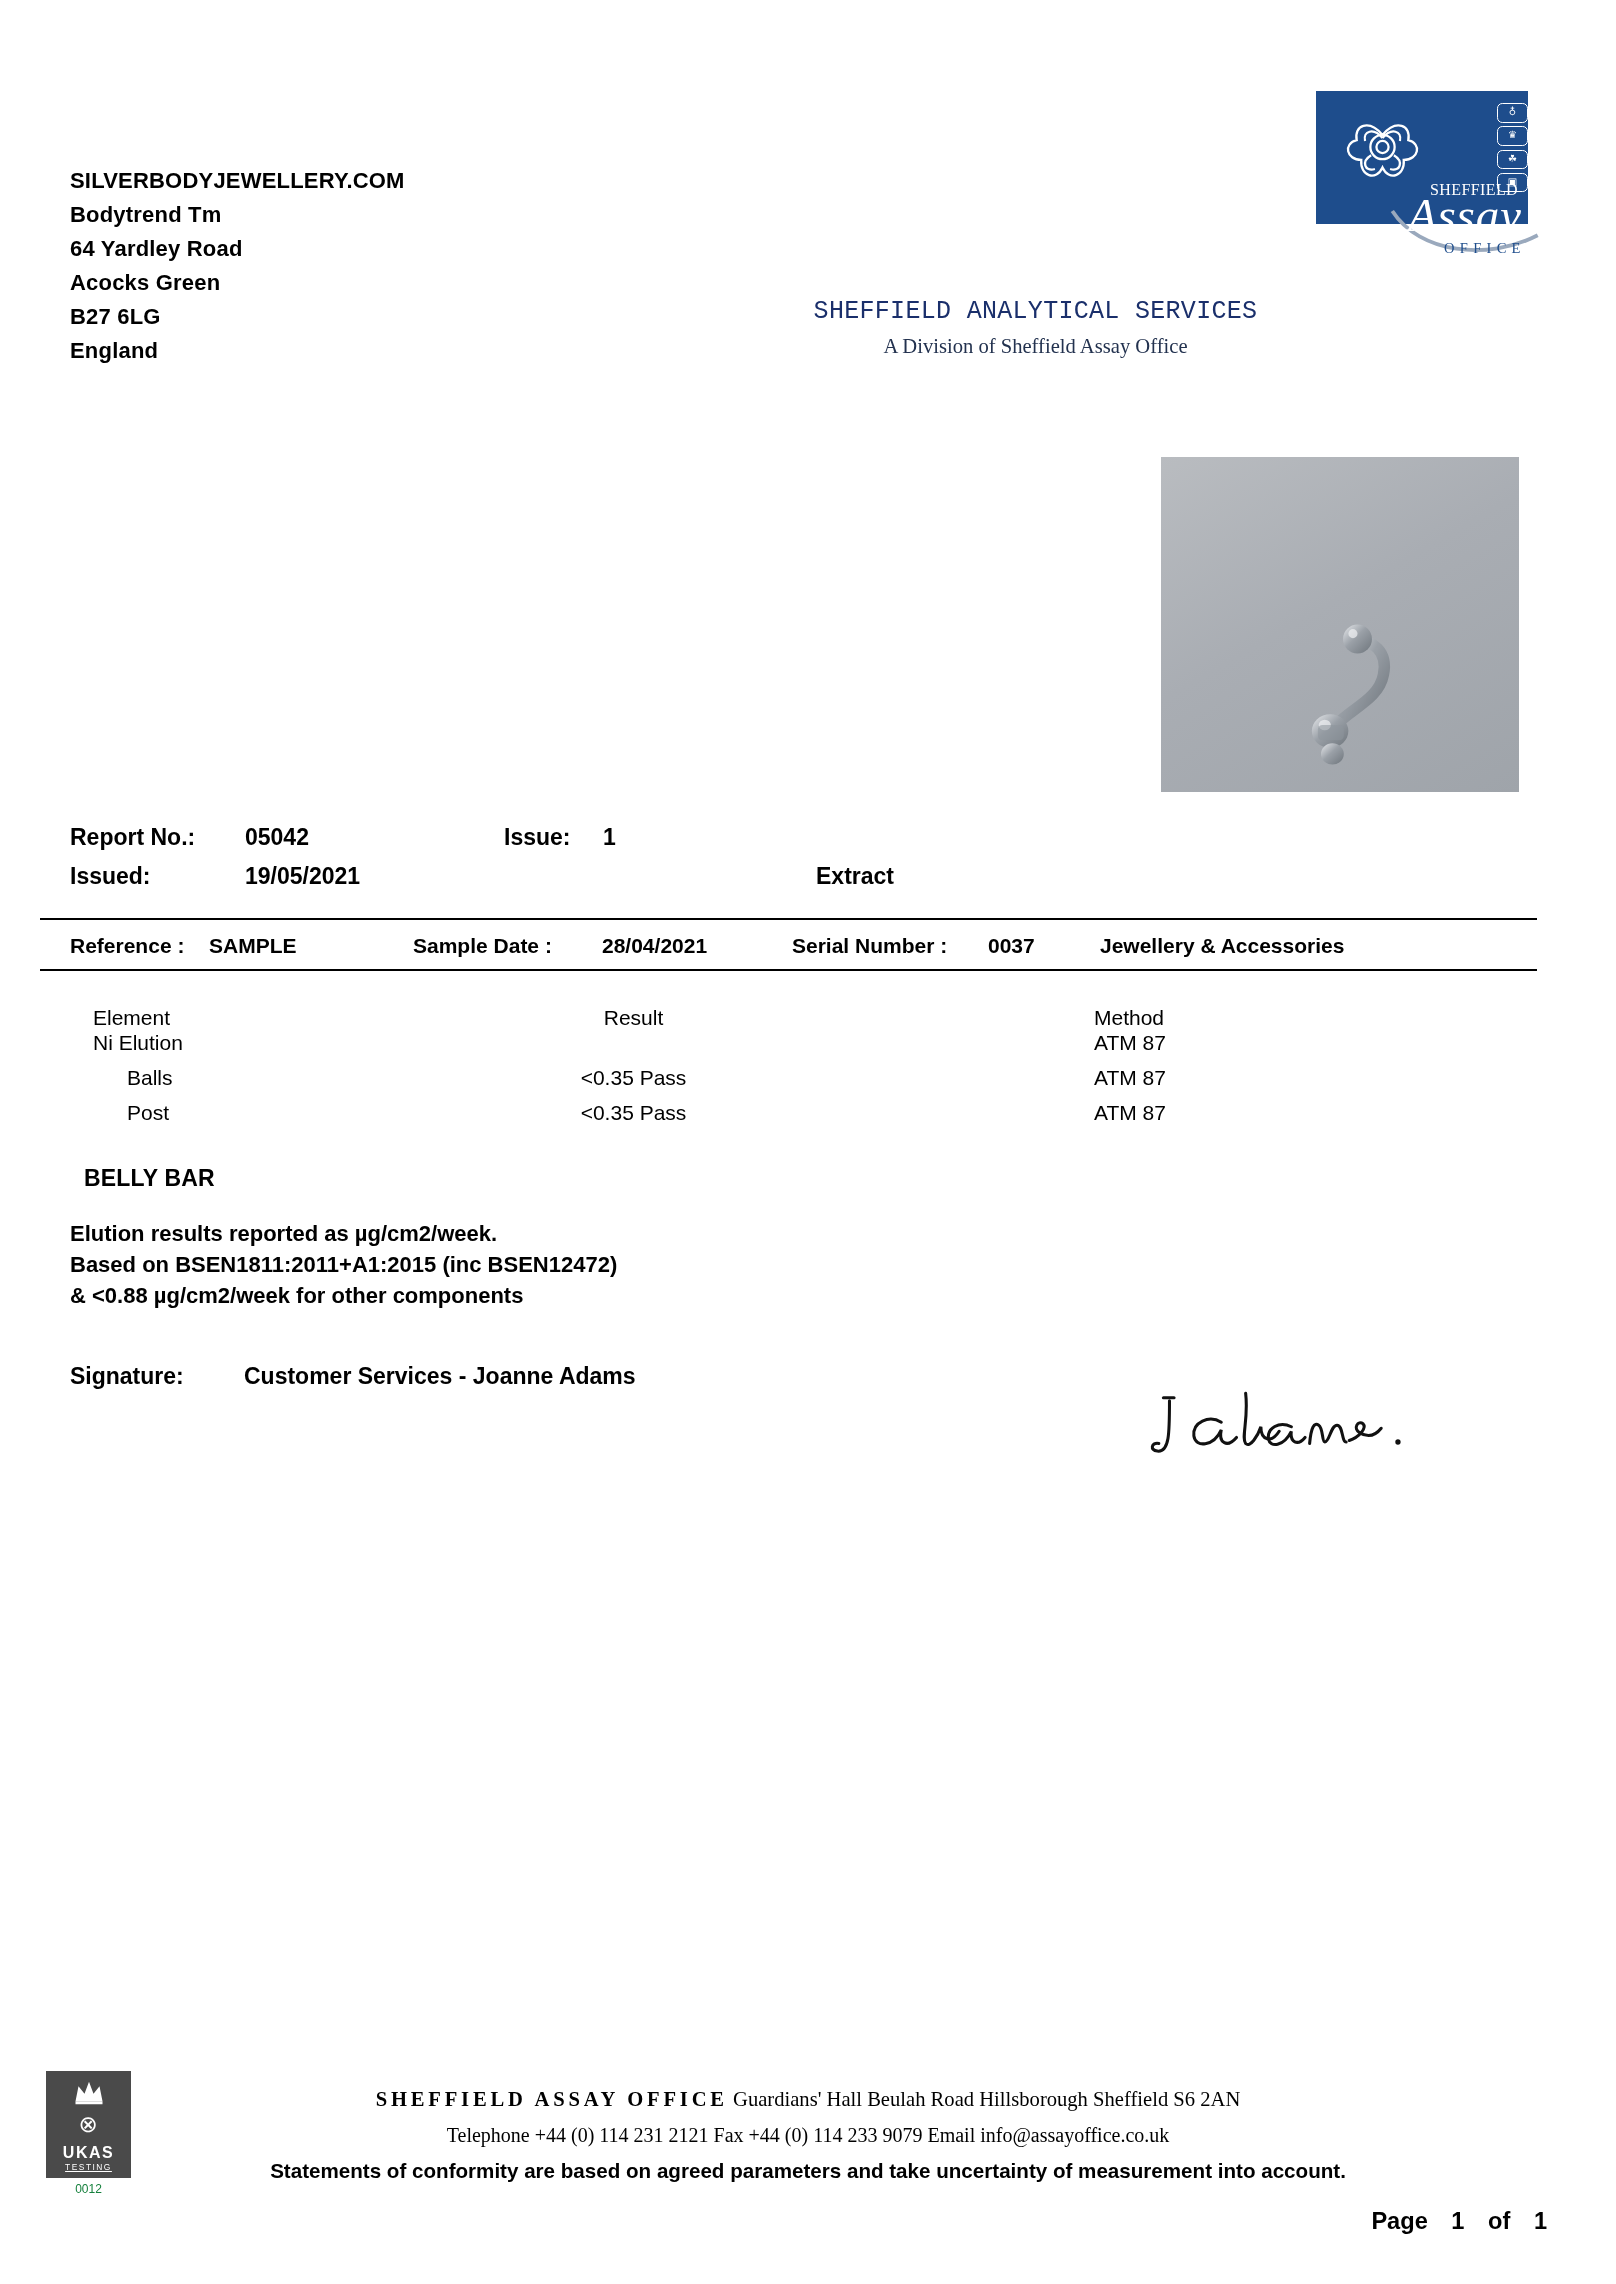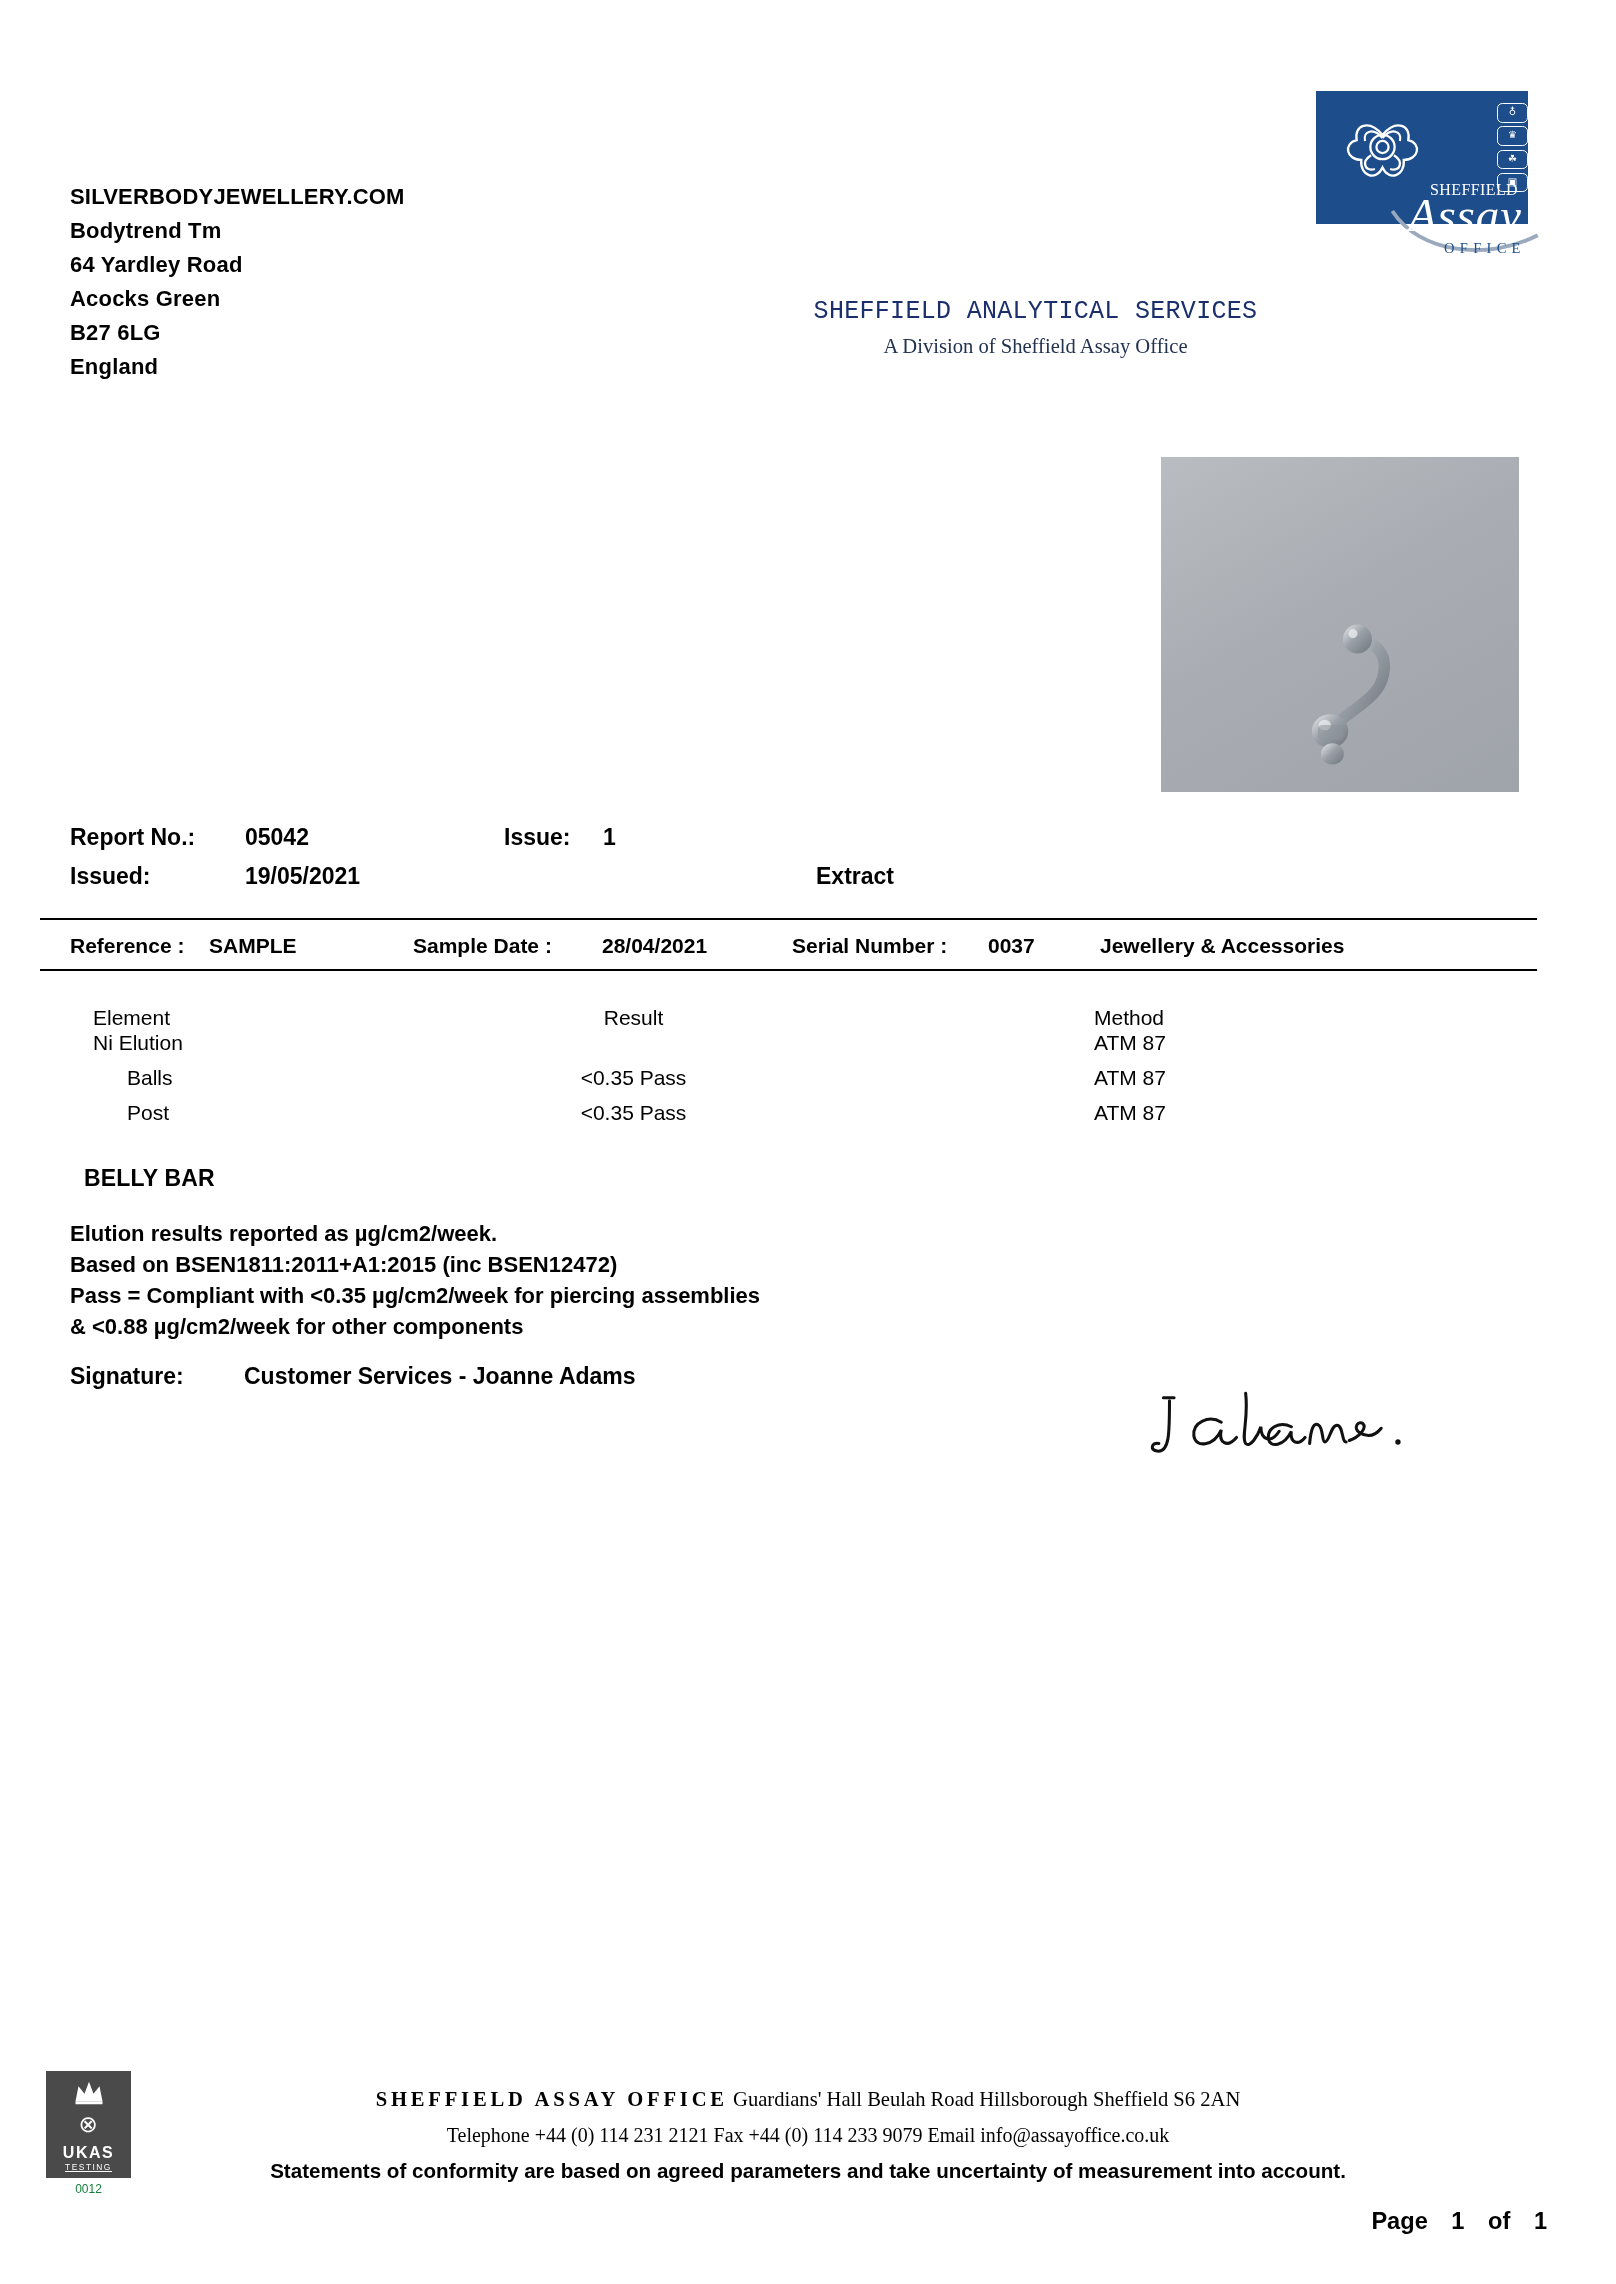--- a/index.html
+++ b/index.html
@@ -23,21 +23,20 @@
 
   
   .addr-block {
     position: absolute;
     left: 70px;
     top: 164px;
     font-weight: bold;
     font-size: 22px;
     line-height: 34px;
     letter-spacing: 0.2px;
-    margin-top: 16px;
   }
   .addr-line { white-space: nowrap; }
 
   .sas-title {
     position: absolute;
     left: 769px;
     top: 297px;
     width: 533px;
     text-align: center;
     font-family: Liberation Mono, monospace;
@@ -456,21 +455,20 @@
       <span class="t-res">&lt;0.35 Pass</span>
       <span class="t-meth">ATM 87</span>
     </div>
   </div>
 
   <div class="product">BELLY BAR</div>
 
   <div class="notes">
     <div>Elution results reported as µg/cm2/week.</div>
     <div>Based on BSEN1811:2011+A1:2015 (inc BSEN12472)</div>
-    <div>Pass = Compliant with &lt;0.35 µg/cm2/week for piercing assemblies</div>
     <div>&amp; &lt;0.88 µg/cm2/week for other components</div>
   </div>
 
   <div class="sig-label">Signature:</div>
   <div class="sig-name">Customer Services - Joanne Adams</div>
   <svg class="sig-mark" viewBox="0 0 420 130">
     <g fill="none" stroke="#111" stroke-width="4" stroke-linecap="round">
       <path d="M28 26 L42 26"></path>
       <path d="M36 30 C36 72, 36 98, 20 96 C10 95, 12 84, 22 86"></path>
       <path d="M104 58 C88 48, 66 58, 68 76 C70 92, 94 90, 104 68 C100 86, 112 92, 124 78"></path>

